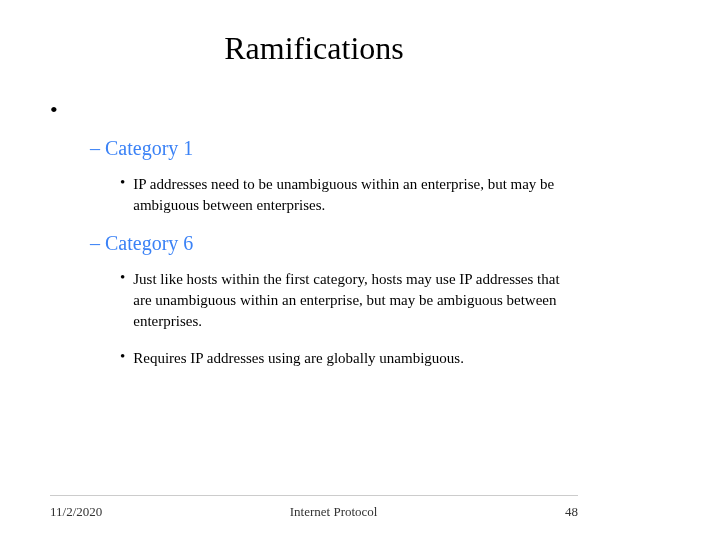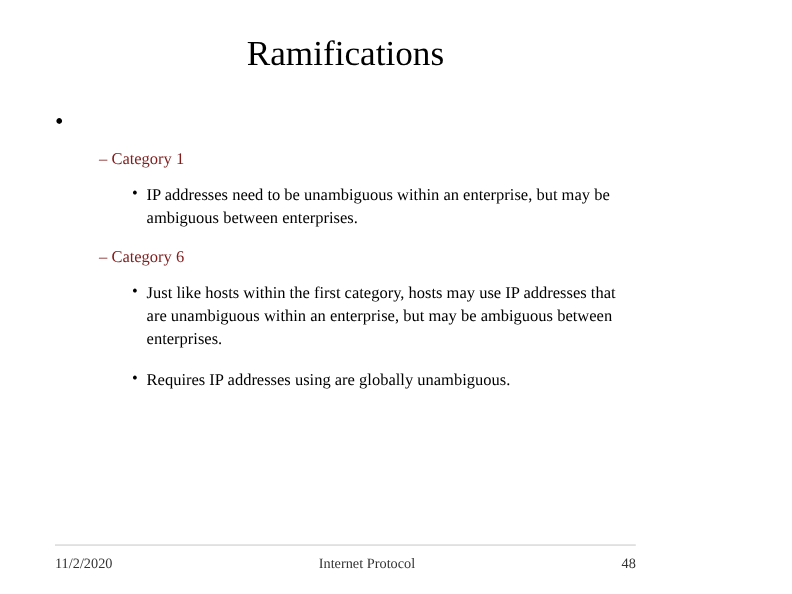--- a/index.html
+++ b/index.html
@@ -48,22 +48,22 @@
       margin-bottom: 4px;
     }
 
     .bullet-main .bullet-marker {
       margin-right: 10px;
       flex-shrink: 0;
     }
 
     .sub-item {
       margin-left: 40px;
-      font-size: 15px;
-      color: #7f1d1d;
+      font-size: 20px;
+      color: #3b82f6;
       margin-bottom: 4px;
     }
 
     .sub-sub-item {
       margin-left: 70px;
       font-size: 15px;
       color: #000000;
       margin-bottom: 6px;
       display: flex;
       align-items: flex-start;

